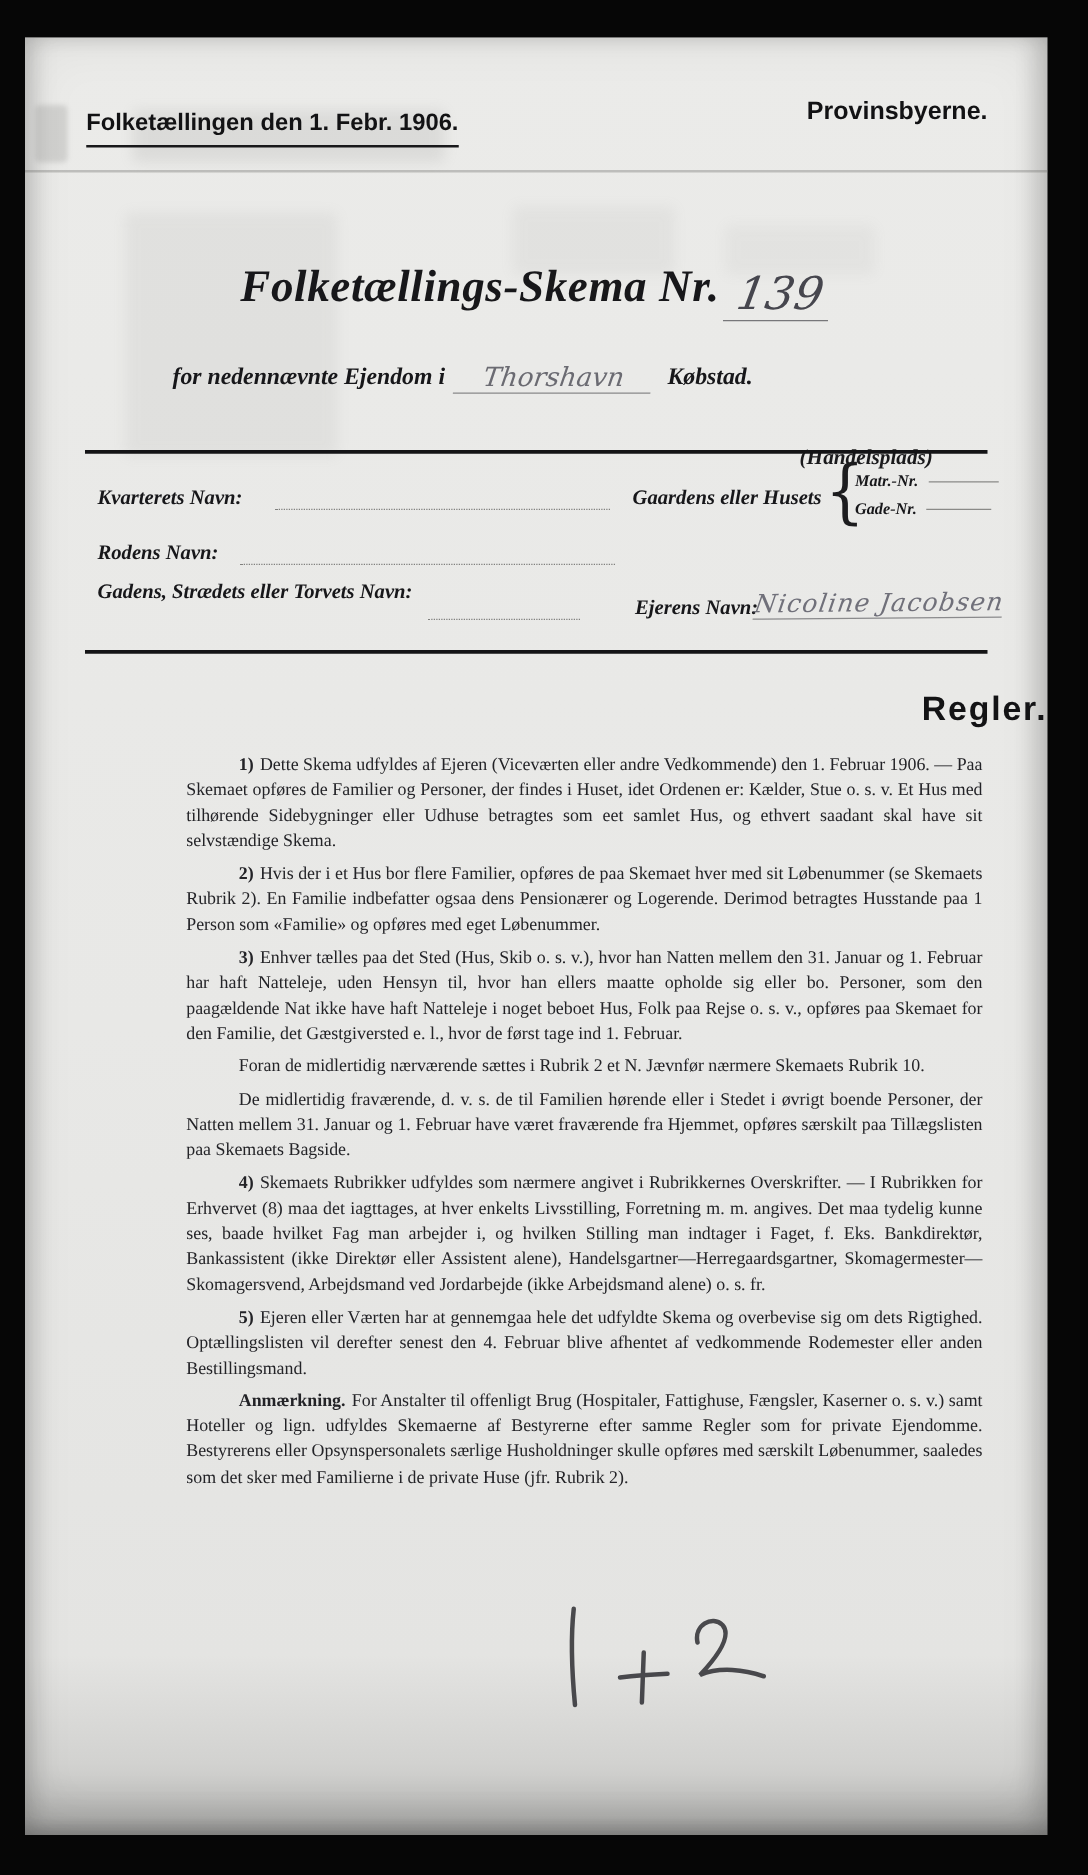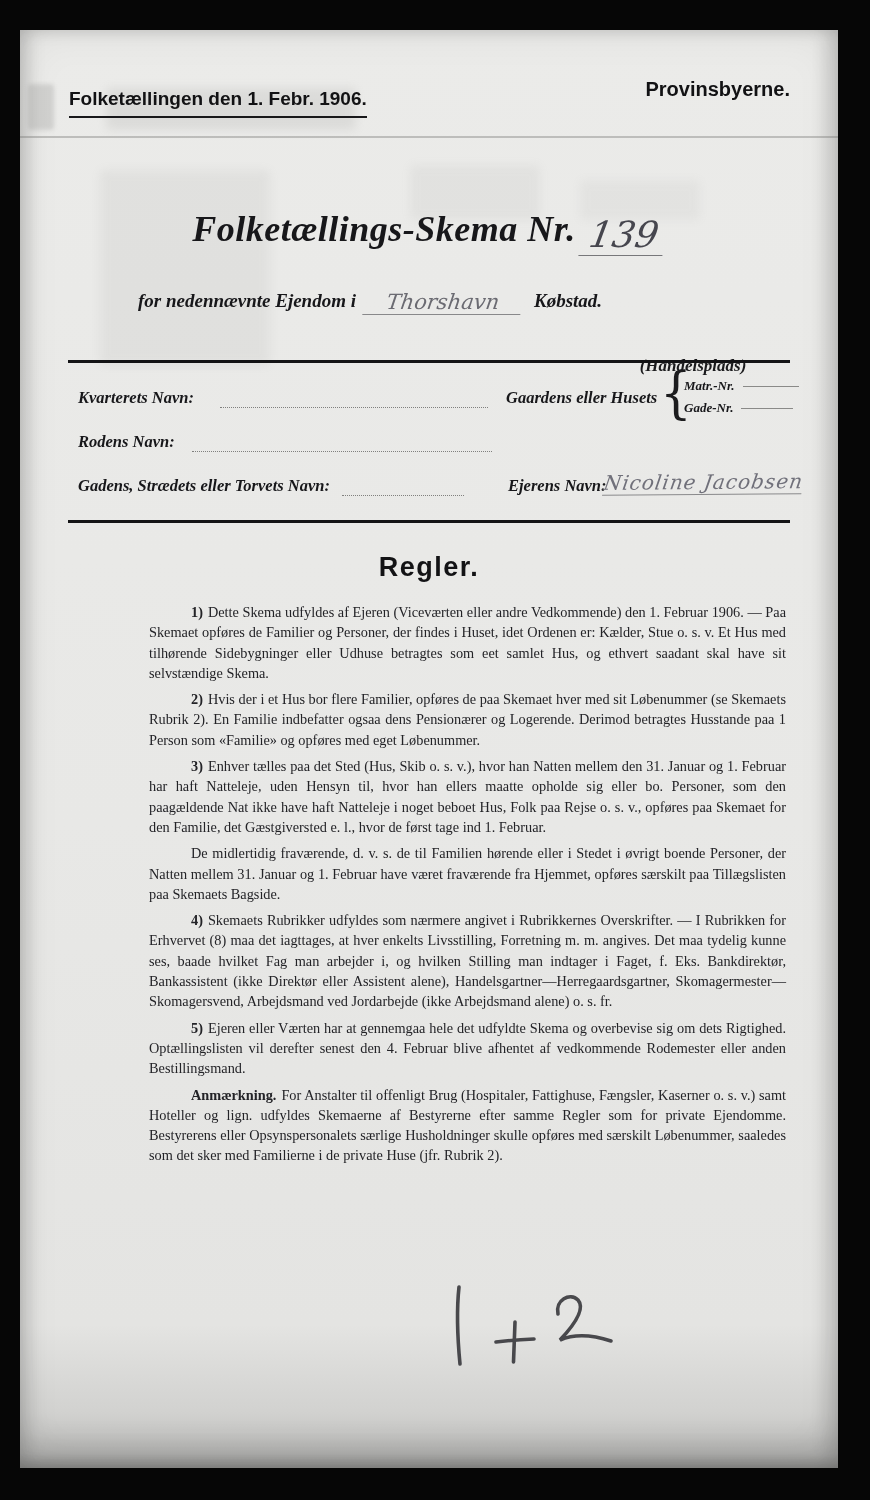--- a/index.html
+++ b/index.html
@@ -42,21 +42,21 @@
   .rule-2{top:490px;}
   
   .flabel{font-style:italic;font-weight:700;font-size:16.5px;color:#17171a;white-space:nowrap;}
   .dotline{border-bottom:1.5px dotted #80807e;height:1px;}
   .thinline{border-bottom:1px solid #8a8a88;height:1px;}
   .brace{left:640px;top:338px;font-family:"DejaVu Serif",serif;font-size:50px;font-weight:400;color:#1c1c1e;transform:scaleY(1.12);line-height:1;}
   .mini{font-style:italic;font-weight:700;font-size:13px;color:#17171a;white-space:nowrap;}
   .sig-hand{display:inline-block;font-size:20px;border-bottom:1px solid #8a8a8c;transform:skewX(-9deg) rotate(-.5deg);
     color:#70707a;min-width:196px;letter-spacing:1px;}
   
-  .regler-h{top:522px;width:100%;text-align:center;font-family:"Liberation Sans",sans-serif;
+  .regler-h{top:522px;width:100%;text-align:right;font-family:"Liberation Sans",sans-serif;
     font-weight:700;font-size:27px;letter-spacing:1.5px;color:#131315;}
   .bodytext{top:572px;left:95px;width:637px;color:#232327;font-size:14.3px;line-height:20.3px;margin-left:34px;}
   .para{text-align:justify;text-indent:42px;margin:0 0 6px 0;}
   .pnum{margin-right:5px;}
   .pnum:empty{margin:0;}
   
   .tally{left:410px;top:1250px;}
 </style>
 </head>
 <body>
@@ -96,33 +96,34 @@
     <span class="thinline" style="display:inline-block;width:56px;vertical-align:3px;margin-left:4px;"></span>
   </div>
   <div class="abs" style="left:664px;top:368px;">
     <span class="mini">Gade-Nr.</span>
     <span class="thinline" style="display:inline-block;width:52px;vertical-align:3px;margin-left:4px;"></span>
   </div>
 
   <div class="abs flabel" style="left:58px;top:402px;">Rodens Navn:</div>
   <div class="abs dotline" style="left:172px;top:420px;width:300px;"></div>
 
-  <div class="abs flabel" style="left:58px;top:446px;">Gadens, Strædets eller Torvets Navn:</div>
+  <div class="abs flabel" style="left:58px;top:433px;">Gadens, Strædets eller Torvets Navn:</div>
   <div class="abs dotline" style="left:322px;top:464px;width:122px;"></div>
   <div class="abs flabel" style="left:488px;top:446px;">Ejerens Navn:</div>
   <div class="abs" style="left:584px;top:440px;">
     <span class="hand sig-hand">Nicoline Jacobsen</span>
   </div>
 
   <div class="abs regler-h">Regler.</div>
 
   <div class="abs bodytext">
     <p class="para"><b class="pnum">1)</b><span>Dette Skema udfyldes af Ejeren (Viceværten eller andre Vedkommende) den 1. Februar 1906. — Paa Skemaet opføres de Familier og Personer, der findes i Huset, idet Ordenen er: Kælder, Stue o. s. v. Et Hus med tilhørende Sidebygninger eller Udhuse betragtes som eet samlet Hus, og ethvert saadant skal have sit selvstændige Skema.</span></p>
     <p class="para"><b class="pnum">2)</b><span>Hvis der i et Hus bor flere Familier, opføres de paa Skemaet hver med sit Løbenummer (se Skemaets Rubrik 2).  En Familie indbefatter ogsaa dens Pensionærer og Logerende.  Derimod betragtes Husstande paa 1 Person som «Familie» og opføres med eget Løbenummer.</span></p>
     <p class="para"><b class="pnum">3)</b><span>Enhver tælles paa det Sted (Hus, Skib o. s. v.), hvor han Natten mellem den 31. Januar og 1. Februar har haft Natteleje, uden Hensyn til, hvor han ellers maatte opholde sig eller bo.  Personer, som den paagældende Nat ikke have haft Natteleje i noget beboet Hus, Folk paa Rejse o. s. v., opføres paa Skemaet for den Familie, det Gæstgiversted e. l., hvor de først tage ind 1. Februar.</span></p>
+    <p class="para"><b class="pnum"></b><span>Foran de midlertidig nærværende sættes i Rubrik 2 et N.  Jævnfør nærmere Skemaets Rubrik 10.</span></p>
     <p class="para"><b class="pnum"></b><span>De midlertidig fraværende, d. v. s. de til Familien hørende eller i Stedet i øvrigt boende Personer, der Natten mellem 31. Januar og 1. Februar have været fraværende fra Hjemmet, opføres særskilt paa Tillægslisten paa Skemaets Bagside.</span></p>
     <p class="para"><b class="pnum">4)</b><span>Skemaets Rubrikker udfyldes som nærmere angivet i Rubrikkernes Overskrifter. — I Rubrikken for Erhvervet (8) maa det iagttages, at hver enkelts Livsstilling, Forretning m. m. angives.  Det maa tydelig kunne ses, baade hvilket Fag man arbejder i, og hvilken Stilling man indtager i Faget, f. Eks. Bankdirektør, Bankassistent (ikke Direktør eller Assistent alene), Handelsgartner—Herregaardsgartner, Skomagermester—Skomagersvend, Arbejdsmand ved Jordarbejde (ikke Arbejdsmand alene) o. s. fr.</span></p>
     <p class="para"><b class="pnum">5)</b><span>Ejeren eller Værten har at gennemgaa hele det udfyldte Skema og overbevise sig om dets Rigtighed.  Optællingslisten vil derefter senest den 4. Februar blive afhentet af vedkommende Rodemester eller anden Bestillingsmand.</span></p>
     <p class="para"><b class="pnum">Anmærkning.</b><span>For Anstalter til offenligt Brug (Hospitaler, Fattighuse, Fængsler, Kaserner o. s. v.) samt Hoteller og lign. udfyldes Skemaerne af Bestyrerne efter samme Regler som for private Ejendomme. Bestyrerens eller Opsynspersonalets særlige Husholdninger skulle opføres med særskilt Løbenummer, saaledes som det sker med Familierne i de private Huse (jfr. Rubrik 2).</span></p>
   </div>
 
   <svg class="abs tally" width="230" height="95" viewBox="0 0 230 95" role="img" aria-label="1 + 2">
     <g fill="none" stroke="#2e2e33" stroke-width="3.6" stroke-linecap="round" opacity="0.85">
       <path d="M 29 7 C 26.5 30, 27.5 58, 30 84"></path>
       <path d="M 85 42 C 84.5 54, 84 68, 83.5 82"></path>

